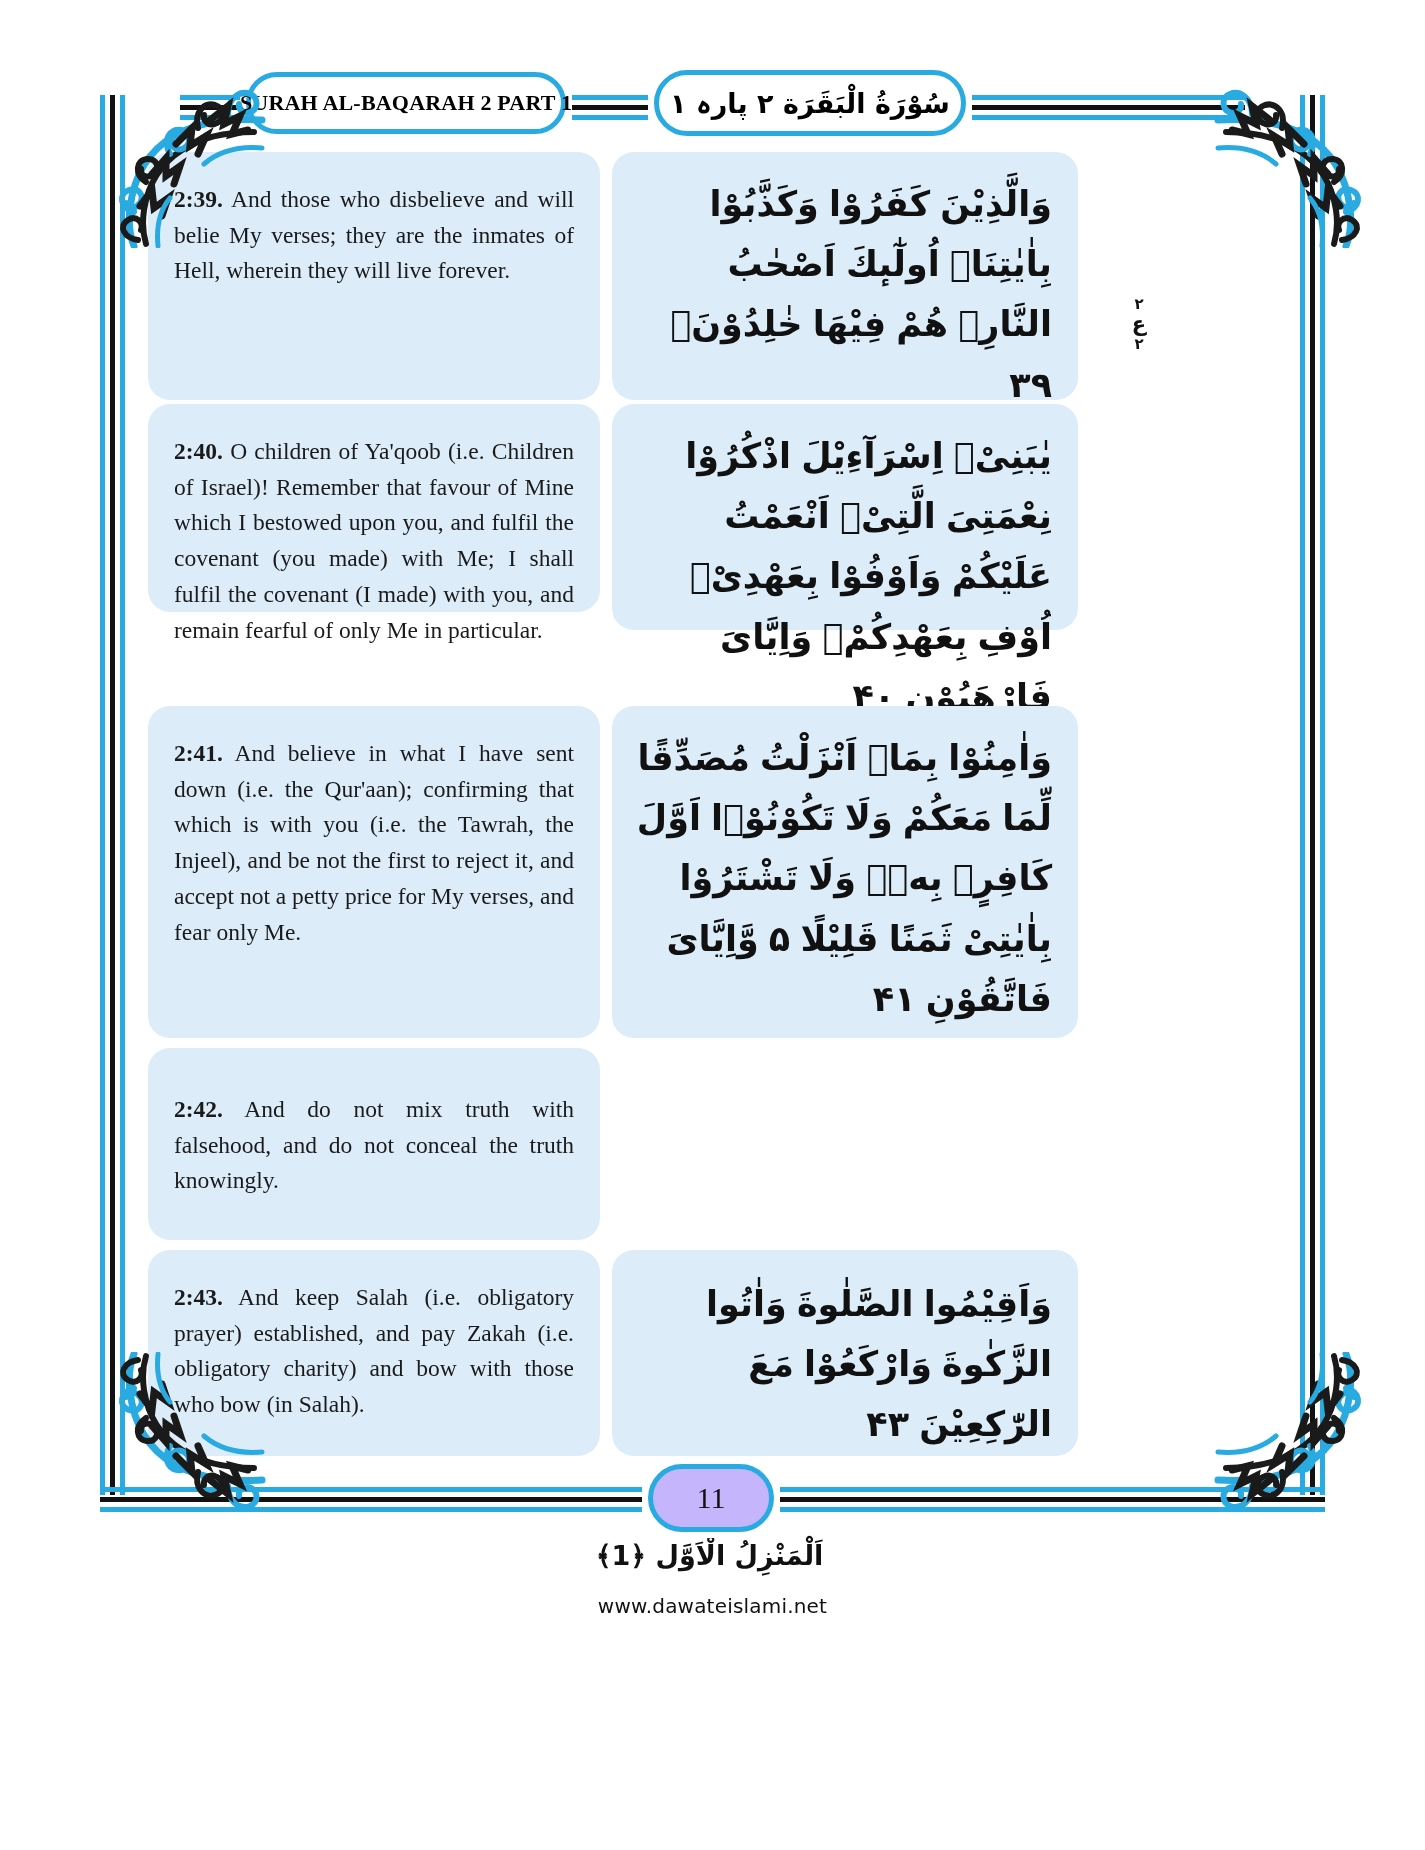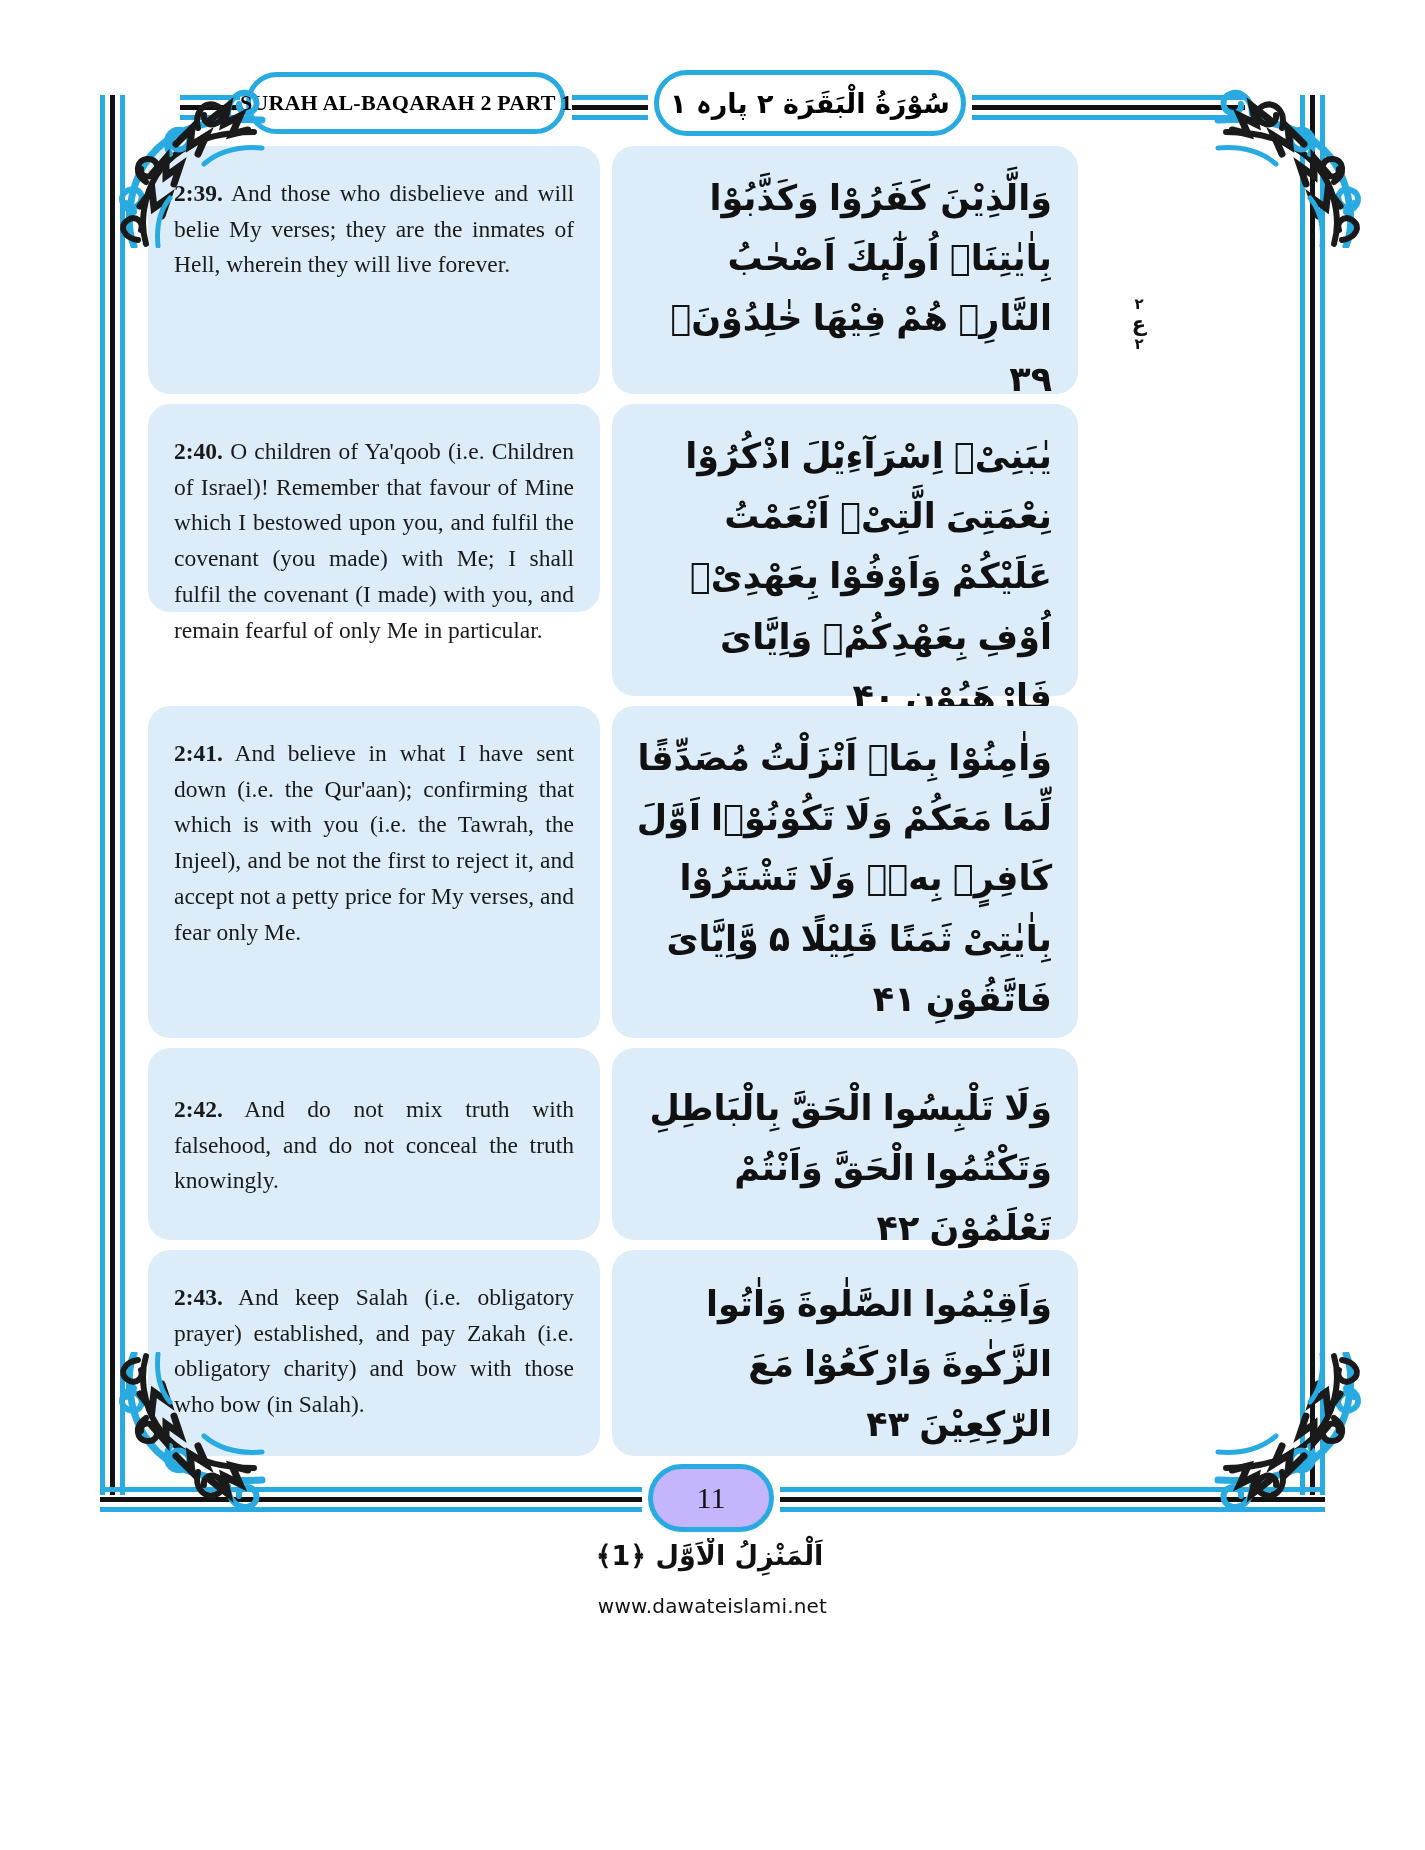--- a/index.html
+++ b/index.html
@@ -325,54 +325,51 @@
   </div>
 
   <div class="ruku-marker">
     <span class="ruku-num-top">٢</span>
     <span>ع</span>
     <span class="ruku-num-bot">٢</span>
   </div>
 
   <div class="content">
 
-    <div class="verse-row" style="top:0px; height:248px;">
+    <div class="verse-row" style="top:6px; height:248px;">
       <div class="panel panel-en" style="height:248px;">
         <div class="en-text"><span class="vno">2:39.</span><span> And those who disbelieve and will belie My verses; they are the inmates of Hell, wherein they will live forever.</span></div>
       </div>
       <div class="panel panel-ar" style="height:248px;">
         <div class="ar-text">وَالَّذِیْنَ كَفَرُوْا وَكَذَّبُوْا بِاٰیٰتِنَاۤ اُولٰٓىٕكَ اَصْحٰبُ النَّارِۚ هُمْ فِیْهَا خٰلِدُوْنَ۠ ۳۹</div>
       </div>
     </div>
 
     <div class="verse-row" style="top:258px; height:292px;">
       <div class="panel panel-en" style="height:208px;">
         <div class="en-text"><span class="vno">2:40.</span><span> O children of Ya'qoob (i.e. Children of Israel)! Remember that favour of Mine which I bestowed upon you, and fulfil the covenant (you made) with Me; I shall fulfil the covenant (I made) with you, and remain fearful of only Me in particular.</span></div>
       </div>
-      <div class="panel panel-ar" style="height:292px;padding-left:36px;">
+      <div class="panel panel-ar" style="height:226px;padding-left:36px;">
         <div class="ar-text">یٰبَنِیْۤ اِسْرَآءِیْلَ اذْكُرُوْا نِعْمَتِیَ الَّتِیْۤ اَنْعَمْتُ عَلَیْكُمْ وَاَوْفُوْا بِعَهْدِیْۤ اُوْفِ بِعَهْدِكُمْۚ وَاِیَّایَ فَارْهَبُوْنِ ۴۰</div>
       </div>
     </div>
 
     <div class="verse-row" style="top:560px; height:332px;">
       <div class="panel panel-en" style="height:332px;">
         <div class="en-text"><span class="vno">2:41.</span><span> And believe in what I have sent down (i.e. the Qur'aan); confirming that which is with you (i.e. the Tawrah, the Injeel), and be not the first to reject it, and accept not a petty price for My verses, and fear only Me.</span></div>
       </div>
       <div class="panel panel-ar" style="height:332px;">
         <div class="ar-text">وَاٰمِنُوْا بِمَاۤ اَنْزَلْتُ مُصَدِّقًا لِّمَا مَعَكُمْ وَلَا تَكُوْنُوْۤا اَوَّلَ كَافِرٍۭ بِهٖ۪ وَلَا تَشْتَرُوْا بِاٰیٰتِیْ ثَمَنًا قَلِیْلًا ۵ وَّاِیَّایَ فَاتَّقُوْنِ ۴۱</div>
       </div>
     </div>
 
     <div class="verse-row" style="top:902px; height:232px;">
       <div class="panel panel-en" style="height:192px; padding-top:44px;">
         <div class="en-text"><span class="vno">2:42.</span><span> And do not mix truth with falsehood, and do not conceal the truth knowingly.</span></div>
       </div>
-      <div class="panel panel-ar" style="height:192px; padding-top:30px;">
-        <div class="ar-text">وَلَا تَلْبِسُوا الْحَقَّ بِالْبَاطِلِ وَتَكْتُمُوا الْحَقَّ وَاَنْتُمْ تَعْلَمُوْنَ ۴۲</div>
-      </div>
     </div>
 
     <div class="verse-row" style="top:1104px; height:206px;">
       <div class="panel panel-en" style="height:206px; padding-top:30px;">
         <div class="en-text"><span class="vno">2:43.</span><span> And keep Salah (i.e. obligatory prayer) established, and pay Zakah (i.e. obligatory charity) and bow with those who bow (in Salah).</span></div>
       </div>
       <div class="panel panel-ar" style="height:206px; padding-top:24px;">
         <div class="ar-text">وَاَقِیْمُوا الصَّلٰوةَ وَاٰتُوا الزَّكٰوةَ وَارْكَعُوْا مَعَ الرّٰكِعِیْنَ ۴۳</div>
       </div>
     </div>

